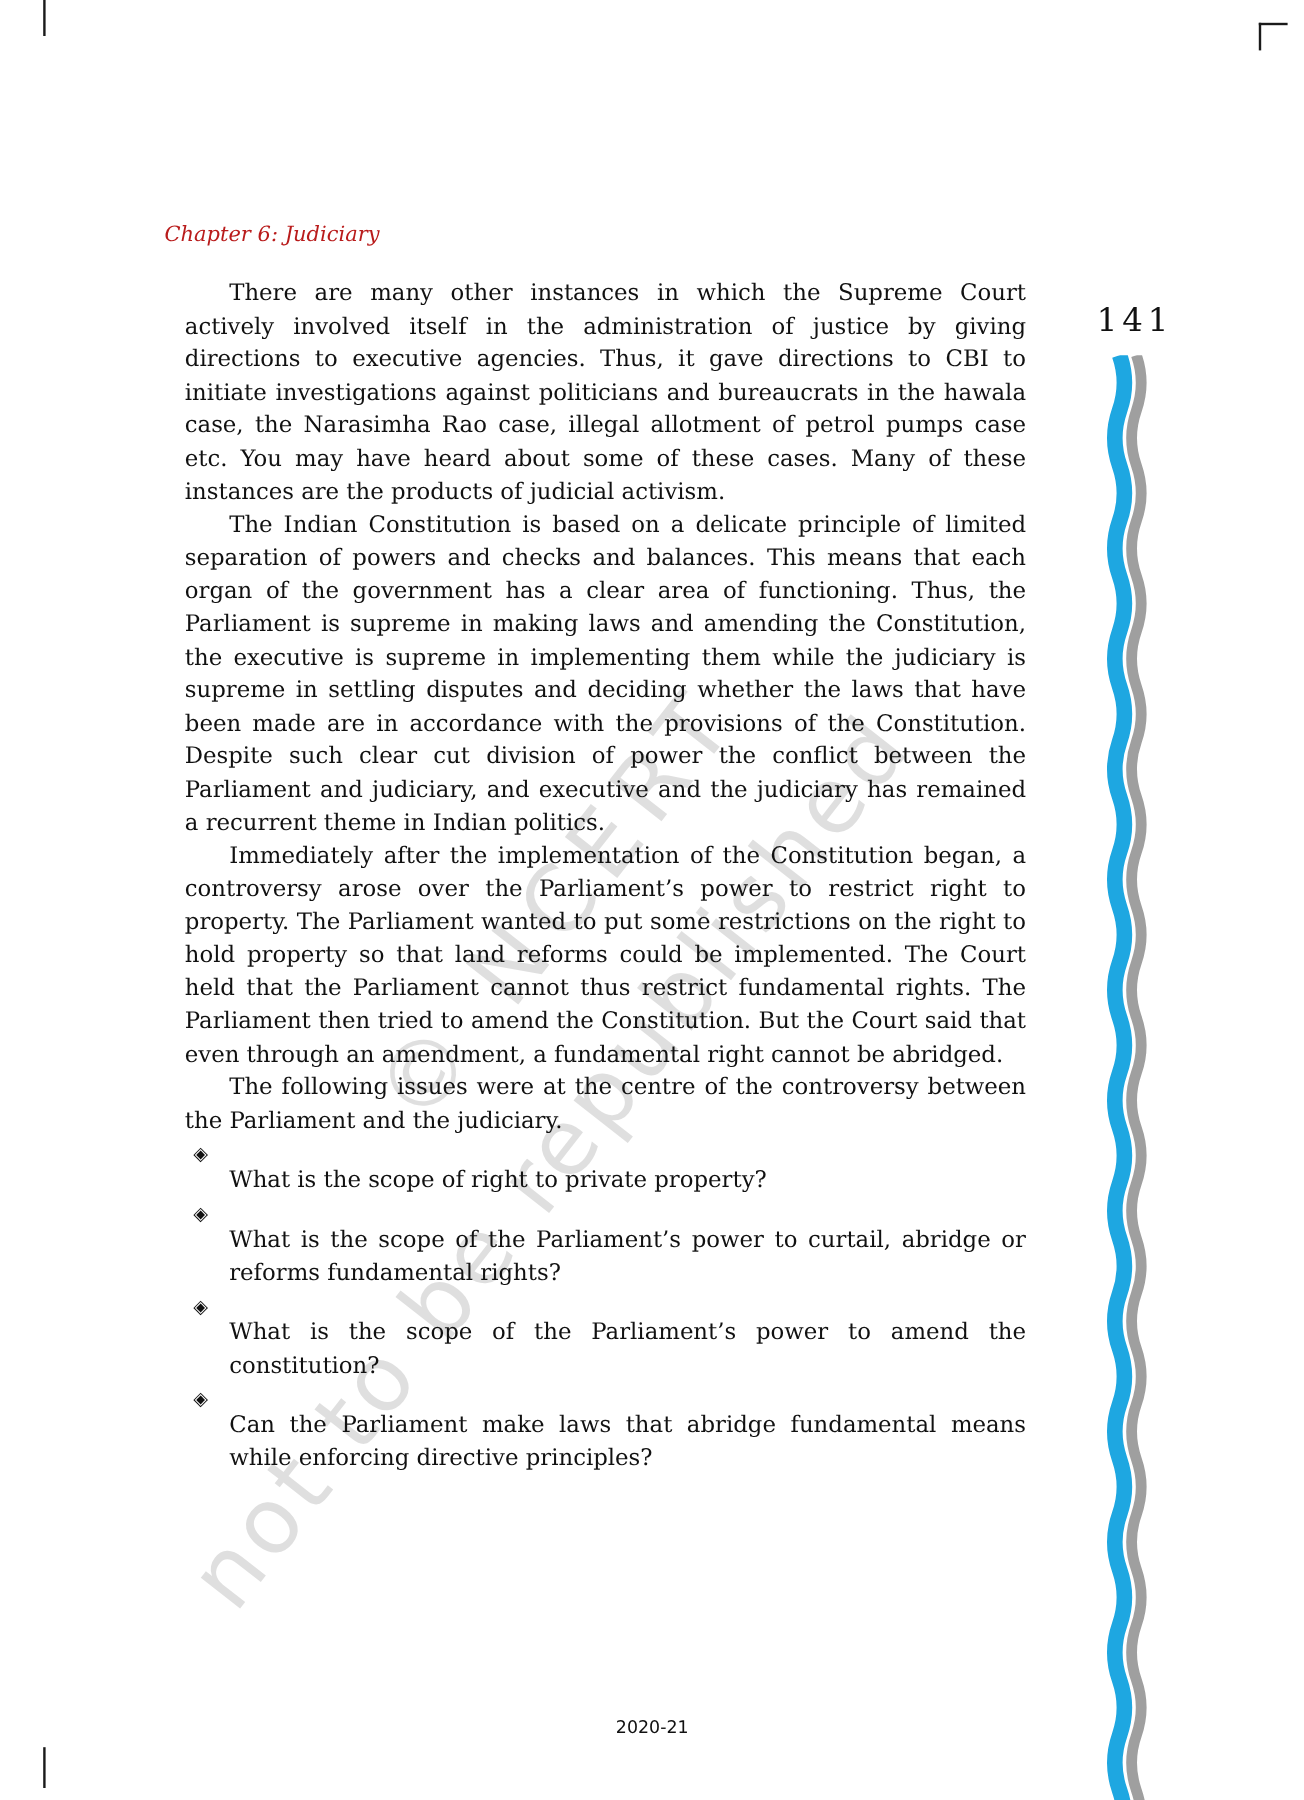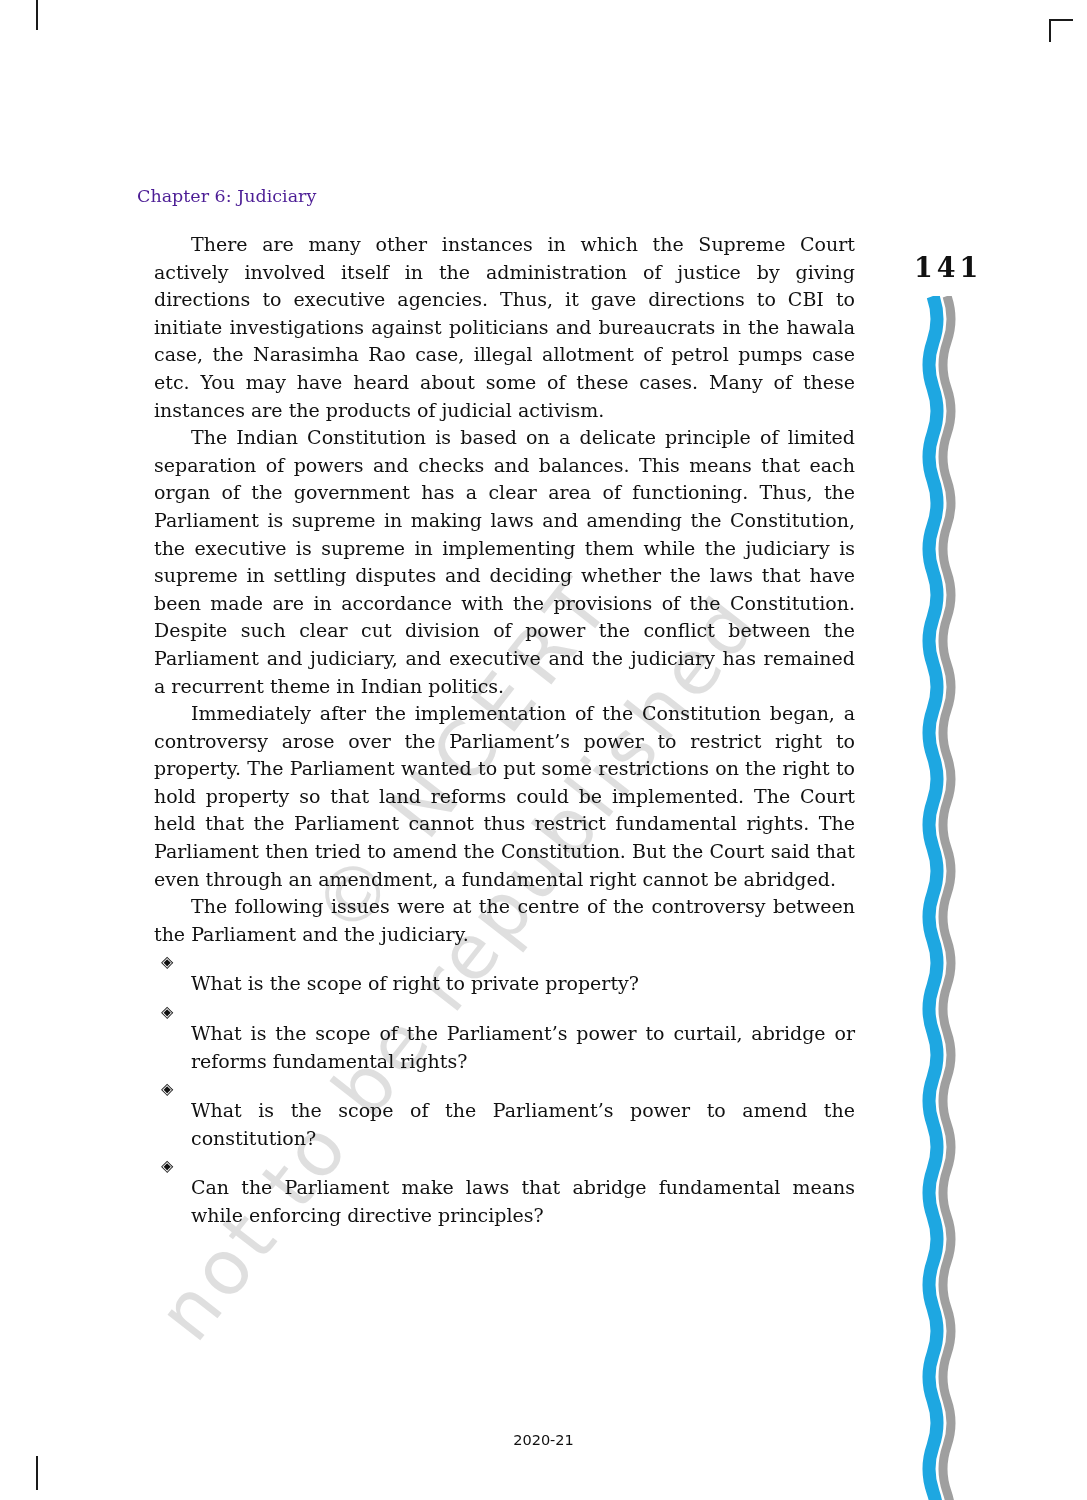--- a/index.html
+++ b/index.html
@@ -47,33 +47,33 @@
     font-size: 76px;
     letter-spacing: 5px;
     transform: rotate(-52deg);
   }
 
   
   .chapter-header {
     position: absolute;
     left: 137px;
     top: 186px;
+    font-style: italic;
     font-size: 17.5px;
-    color: #4c1d95;
+    color: #b91c1c;
     z-index: 2;
   }
   .page-number {
     position: absolute;
     left: 914px;
     top: 252px;
     font-size: 27px;
     letter-spacing: 4px;
     color: #111;
     z-index: 2;
-    font-weight: bold;
   }
   .footer {
     position: absolute;
     left: 0;
     top: 1432px;
     width: 1087px;
     text-align: center;
     font-family: "DejaVu Sans", "Liberation Sans", sans-serif;
     font-size: 14.5px;
     color: #111;

